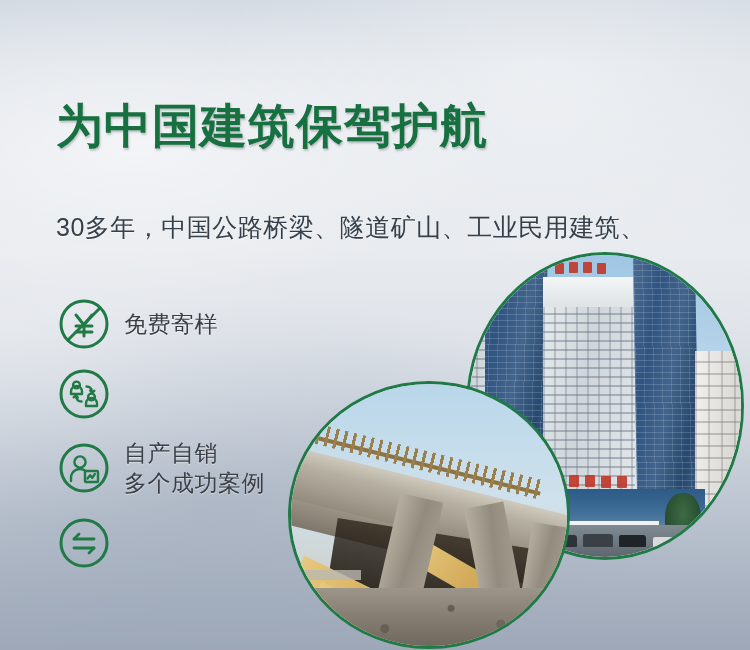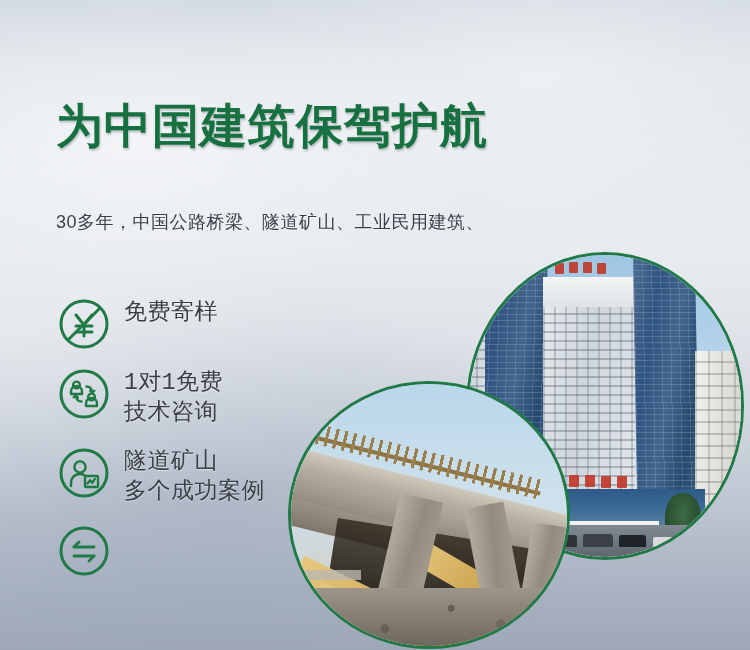--- a/index.html
+++ b/index.html
@@ -81,39 +81,39 @@
     text-shadow: 1px 2px 2px rgba(70,80,90,0.30);
   }
 
   
   .subtitle {
     position: absolute;
     left: 56px;
     top: 210px;
     z-index: 6;
     color: #36404a;
-    font-size: 18px;
+    font-size: 25px;
     line-height: 1.42;
     letter-spacing: 0.5px;
     text-shadow: 0 1px 1px rgba(255,255,255,0.45);
     white-space: nowrap;
   }
   .subtitle span { display: block; }
 
   
   .features {
     position: absolute;
     left: 58px;
     top: 298px;
     z-index: 7;
   }
   .feature {
     display: flex;
+    align-items: center;
     margin-bottom: 18px;
-    font-family: Liberation Mono, monospace;
   }
   .feature .ficon {
     width: 52px;
     height: 52px;
     flex: 0 0 52px;
     margin-right: 14px;
   }
   .feature .ficon svg { display: block; }
   .flabel {
     color: #3a3f45;
@@ -372,40 +372,36 @@
             <path d="M13 26 v-2.6 a5.5 5.5 0 0 1 11 0 V26 z"></path>
             <circle cx="33.5" cy="29" r="3.4"></circle>
             <path d="M28 38 v-2.6 a5.5 5.5 0 0 1 11 0 V38 z"></path>
             <path d="M28.5 18.5 q5 0 5.5 5.5"></path>
             <path d="M32.2 22.4 l1.9 2.2 2.2 -1.8"></path>
             <path d="M23.5 33.5 q-5 0 -5.5 -5.5"></path>
             <path d="M19.8 29.6 l-1.9 -2.2 -2.2 1.8"></path>
           </g>
         </svg>
       </div>
-      <div class="flabel">
-        <span>1对1免费</span>
-        <span>技术咨询</span>
-      </div>
     </div>
 
     <div class="feature">
       <div class="ficon">
         <svg width="52" height="52" viewBox="0 0 52 52">
           <circle cx="26" cy="26" r="23" fill="none" stroke="#1f7a46" stroke-width="3"></circle>
           <g fill="none" stroke="#1f7a46" stroke-width="2.4" stroke-linecap="round" stroke-linejoin="round">
             <circle cx="22" cy="20" r="5.6"></circle>
             <path d="M13 39 v-3 a9 9 0 0 1 14.5 -7.1"></path>
             <rect x="27" y="29" width="13" height="11" rx="1"></rect>
             <path d="M29.5 36.5 l2.6 -3.2 2.2 2.6 2.6 -4"></path>
           </g>
         </svg>
       </div>
       <div class="flabel">
-        <span>隧道矿山</span>
+        <span>自产自销</span>
         <span>多个成功案例</span>
       </div>
     </div>
 
     <div class="feature">
       <div class="ficon">
         <svg width="52" height="52" viewBox="0 0 52 52">
           <circle cx="26" cy="26" r="23" fill="none" stroke="#1f7a46" stroke-width="3"></circle>
           <g fill="none" stroke="#1f7a46" stroke-width="2.8" stroke-linecap="round" stroke-linejoin="round">
             <path d="M16 22 H36"></path>

